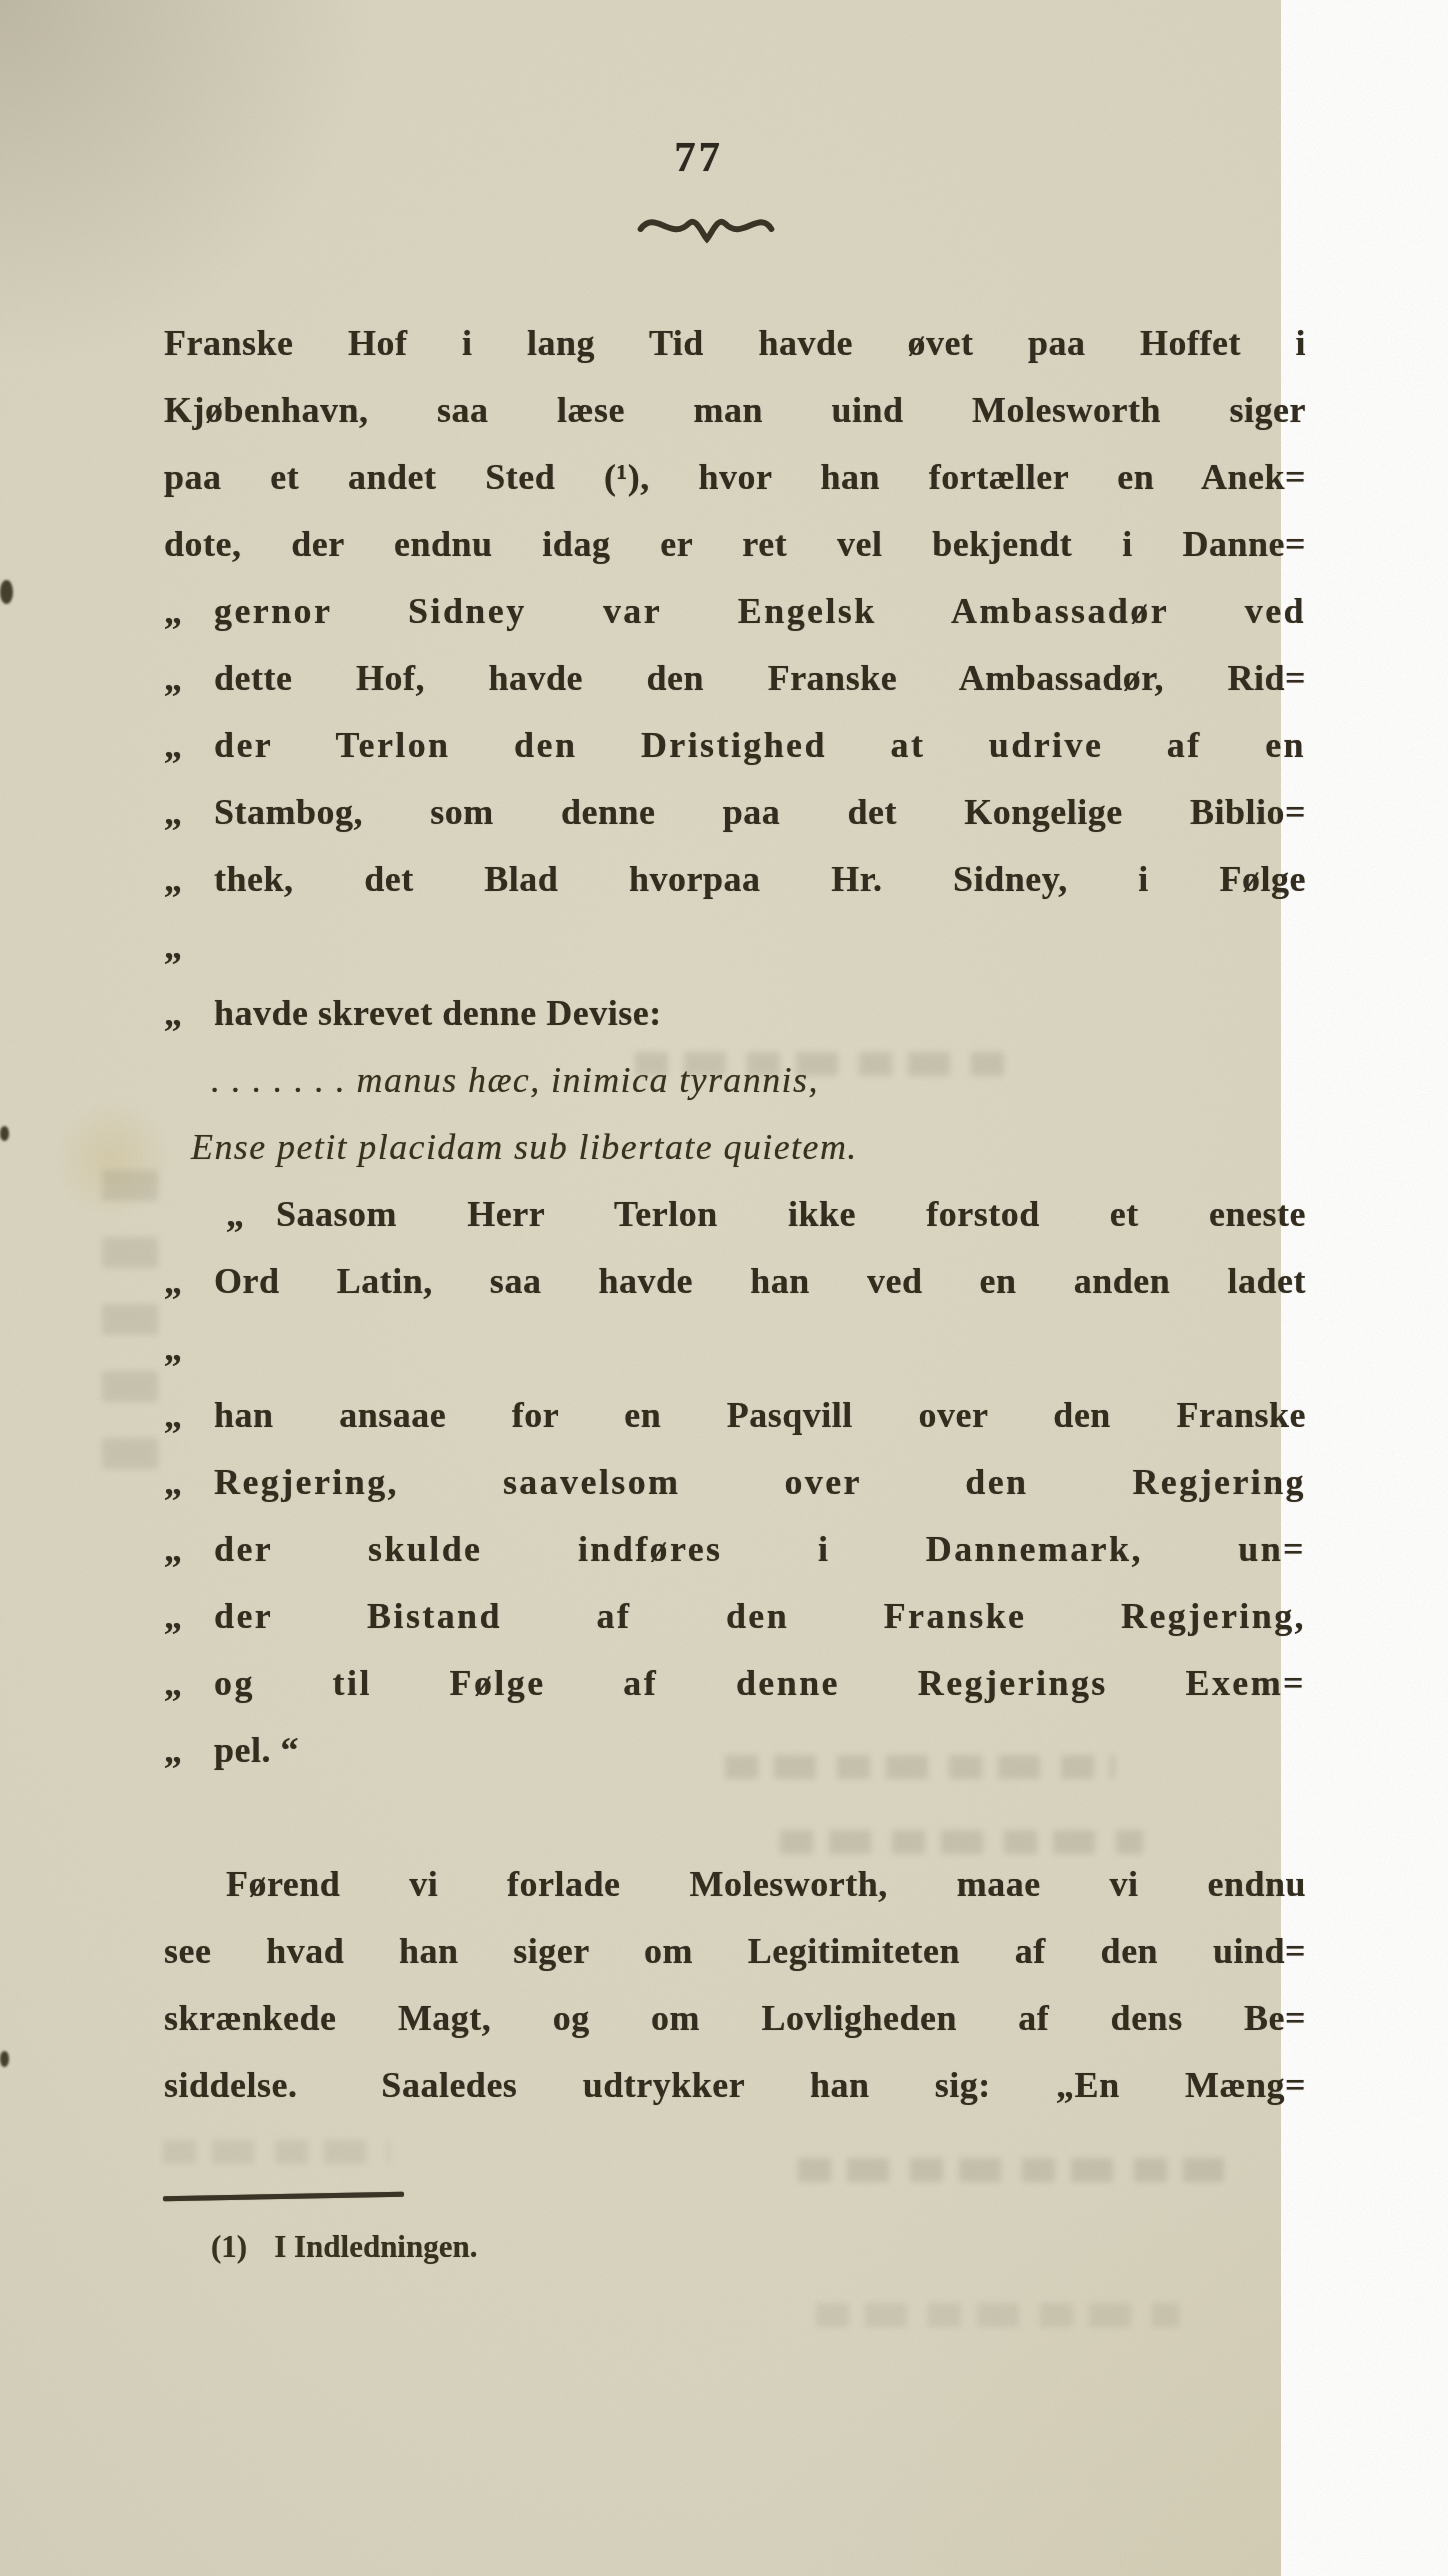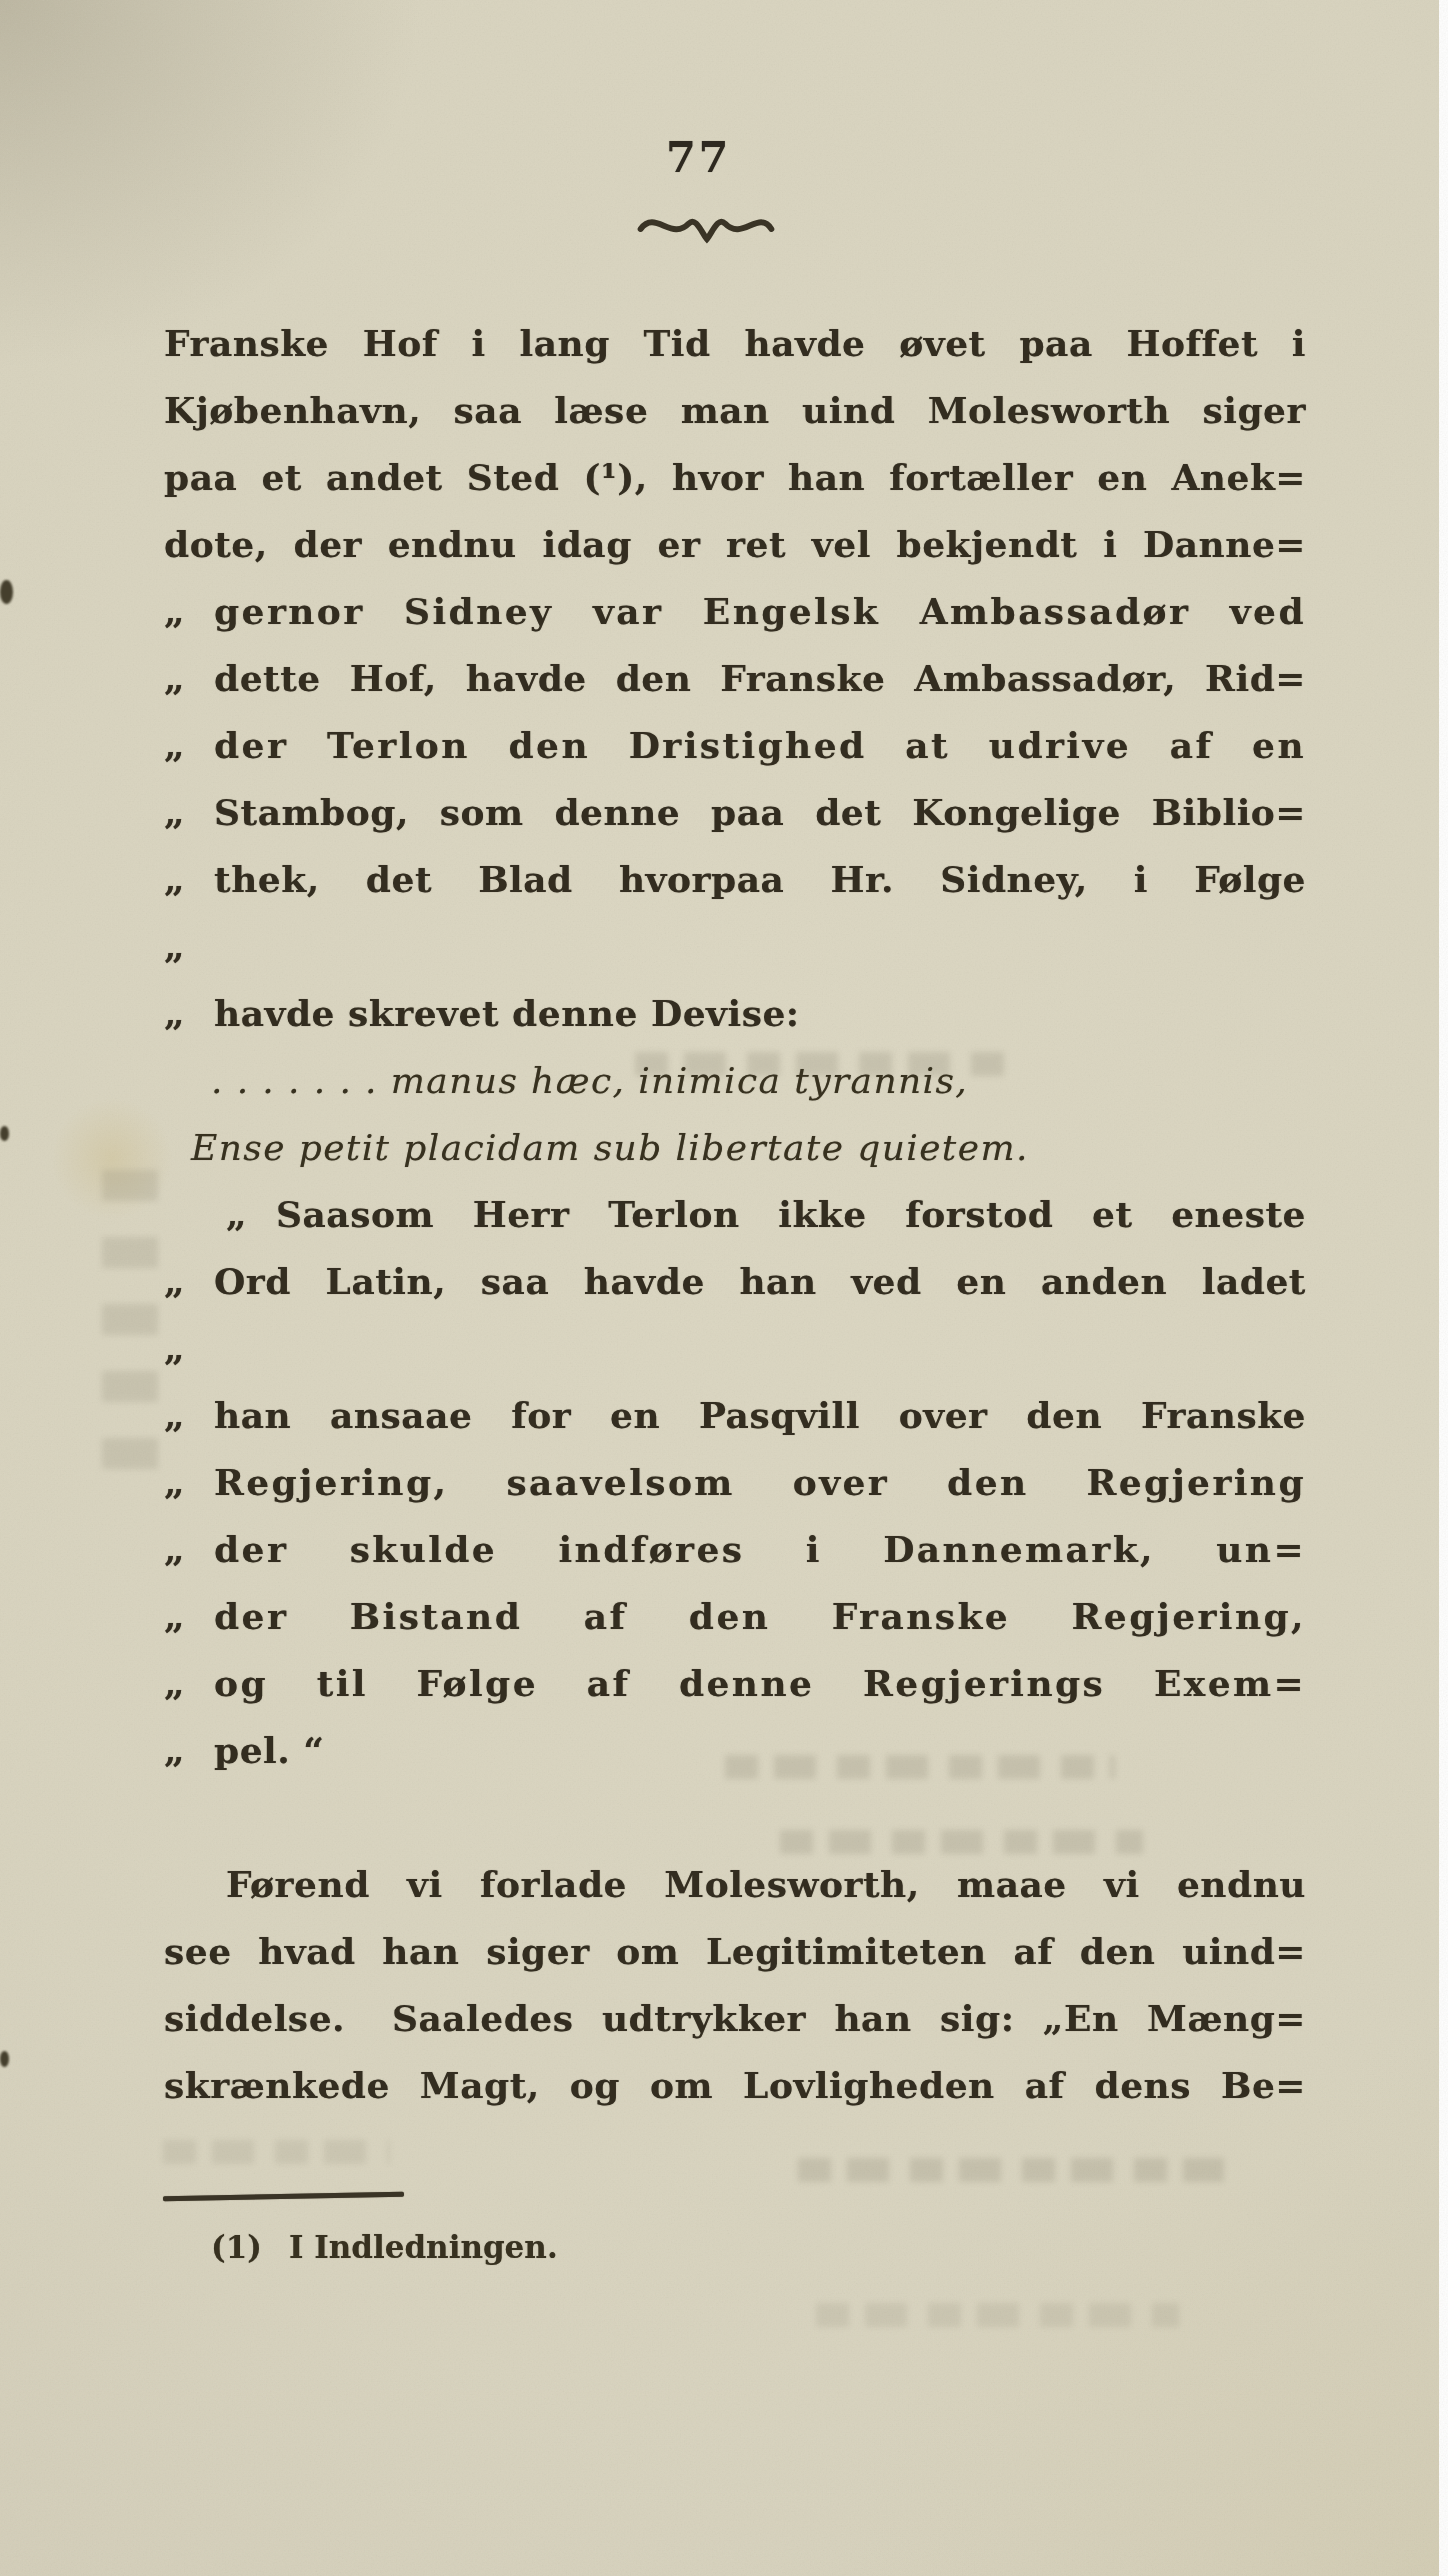--- a/index.html
+++ b/index.html
@@ -1,25 +1,26 @@
 <!DOCTYPE html>
 <html style="font-size:14.5px"><head>
 <meta charset="utf-8">
 <style>
   html,body{margin:0;padding:0;}
   body{
     width:1449px;height:2576px;overflow:hidden;
     font-family:"DejaVu Serif",serif;
   }
   .page{
-    position:relative;width:1439px;height:2576px;
+    position:relative;width:1281px;height:2576px;
     background:
       radial-gradient(45% 22% at 0% 0%, rgba(125,118,96,.30), rgba(125,118,96,0) 65%),
       radial-gradient(60% 30% at 100% 100%, rgba(208,200,168,.35), rgba(208,200,168,0) 70%),
       radial-gradient(140% 120% at 52% 40%, #dcd7c2 0%, #d8d3be 45%, #cfc9b4 78%, #c2bca6 100%);
+    font-family: Liberation Serif, serif;
   }
   .grain{position:absolute;inset:0;pointer-events:none;}
   
   .pagenum{
     position:absolute;top:132px;left:118px;width:1161px;
     text-align:center;font-weight:700;font-size:43px;color:#2e2920;
     letter-spacing:2.7px;text-shadow:0 0 0.9px rgba(46,41,32,.55);
   }
   .flourish{position:absolute;top:207px;left:637px;}
   
@@ -131,22 +132,22 @@
       <div class="line quoted"><span class="qm">„</span><span>Ord Latin, saa havde han ved en anden ladet</span></div>
       <div class="line quoted"><span class="qm">„</span></div>
       <div class="line quoted"><span class="qm">„</span><span>han ansaae for en Pasqvill over den Franske</span></div>
       <div class="line quoted spaced"><span class="qm">„</span><span>Regjering, saavelsom over den Regjering</span></div>
       <div class="line quoted spaced"><span class="qm">„</span><span>der skulde indføres i Dannemark, un=</span></div>
       <div class="line quoted spaced"><span class="qm">„</span><span>der Bistand af den Franske Regjering,</span></div>
       <div class="line quoted spaced"><span class="qm">„</span><span>og til Følge af denne Regjerings Exem=</span></div>
       <div class="line quoted short"><span class="qm">„</span><span>pel. “</span></div>
       <div class="line parabreak indent"><span>Førend vi forlade Molesworth, maae vi endnu</span></div>
       <div class="line"><span>see hvad han siger om Legitimiteten af den uind=</span></div>
+      <div class="line"><span>skrænkede Magt, og om Lovligheden af dens Be=</span></div>
       <div class="line"><span>siddelse.  Saaledes udtrykker han sig: „En Mæng=</span></div>
-      <div class="line"><span>skrænkede Magt, og om Lovligheden af dens Be=</span></div>
     </main>
 
   <div class="footnote-rule"></div>
   <div class="footnote">
     <span class="fn-marker">(1)</span><span>I Indledningen.</span>
   </div>
 
 </div>
 
 

